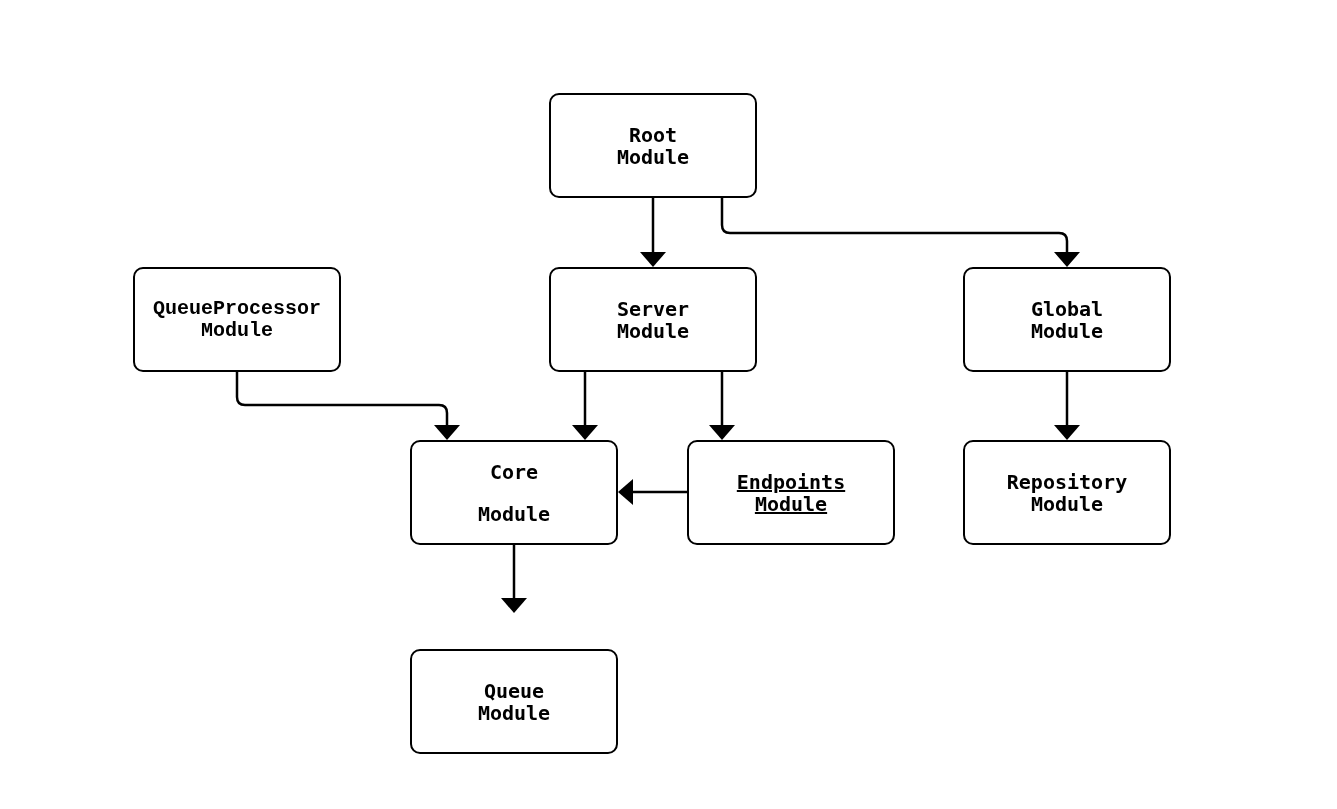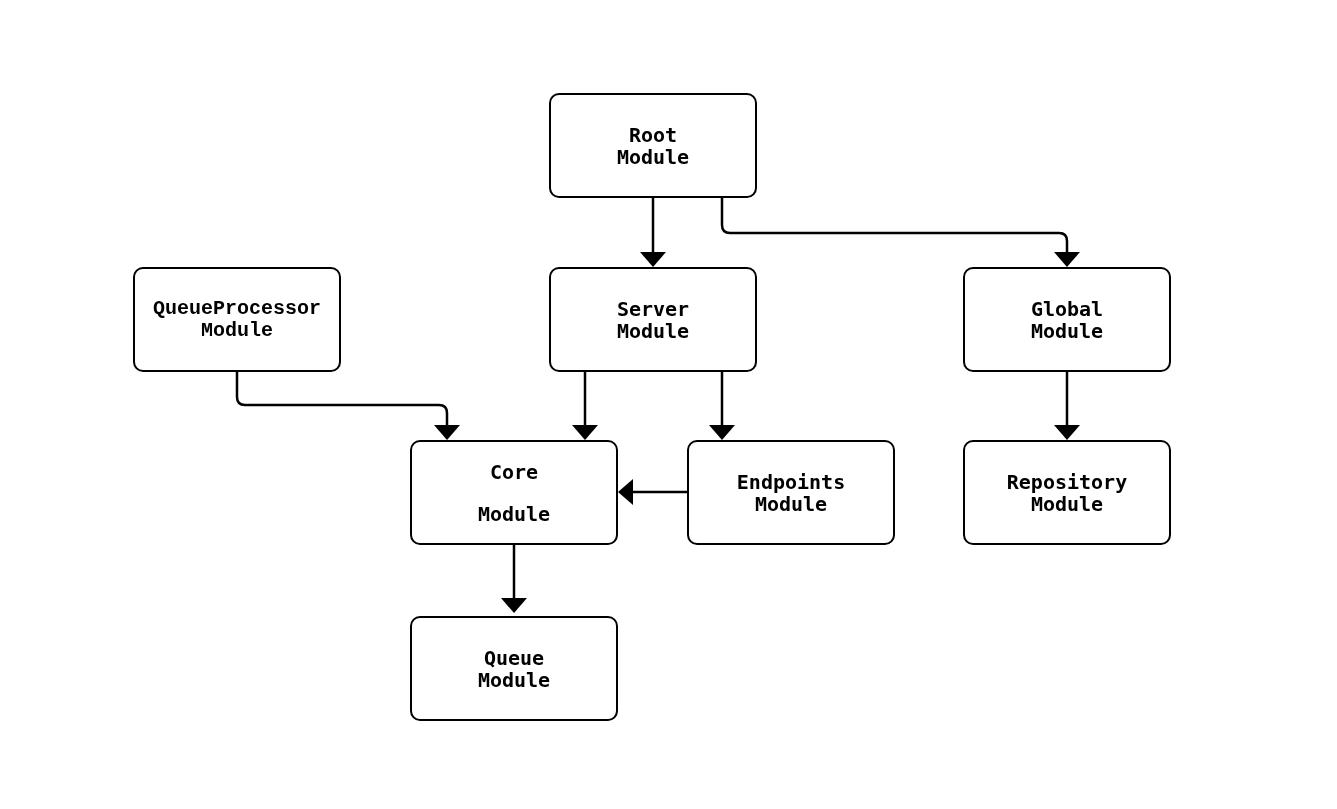--- a/index.html
+++ b/index.html
@@ -96,28 +96,28 @@
   <div class="node" style="left:963px; top:267px;">
     <span>Global</span>
     <span>Module</span>
   </div>
 
   <div class="node" style="left:410px; top:440px;gap:20px;">
     <span>Core</span>
     <span>Module</span>
   </div>
 
-  <div class="node" style="left:687px; top:440px;">
+  <div class="node" style="left:687px; top:440px;text-decoration:underline;">
     <span>Endpoints</span>
     <span>Module</span>
   </div>
 
   <div class="node" style="left:963px; top:440px;text-align:right;">
     <span>Repository</span>
     <span>Module</span>
   </div>
 
-  <div class="node" style="left:410px; top:616px;justify-content:center;">
+  <div class="node" style="left:410px; top:649px;justify-content:center;">
     <span>Queue</span>
     <span>Module</span>
   </div>
 
 </div>
 
 </body></html>

